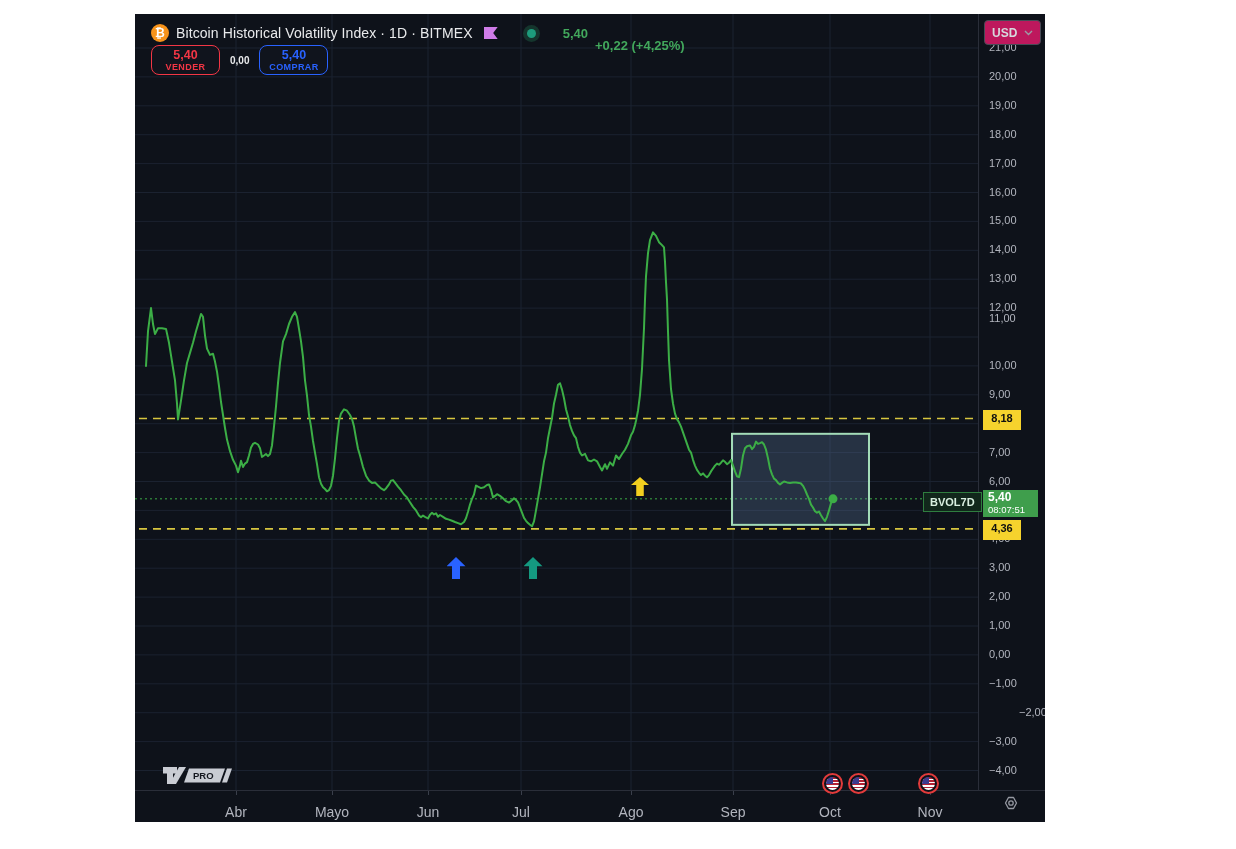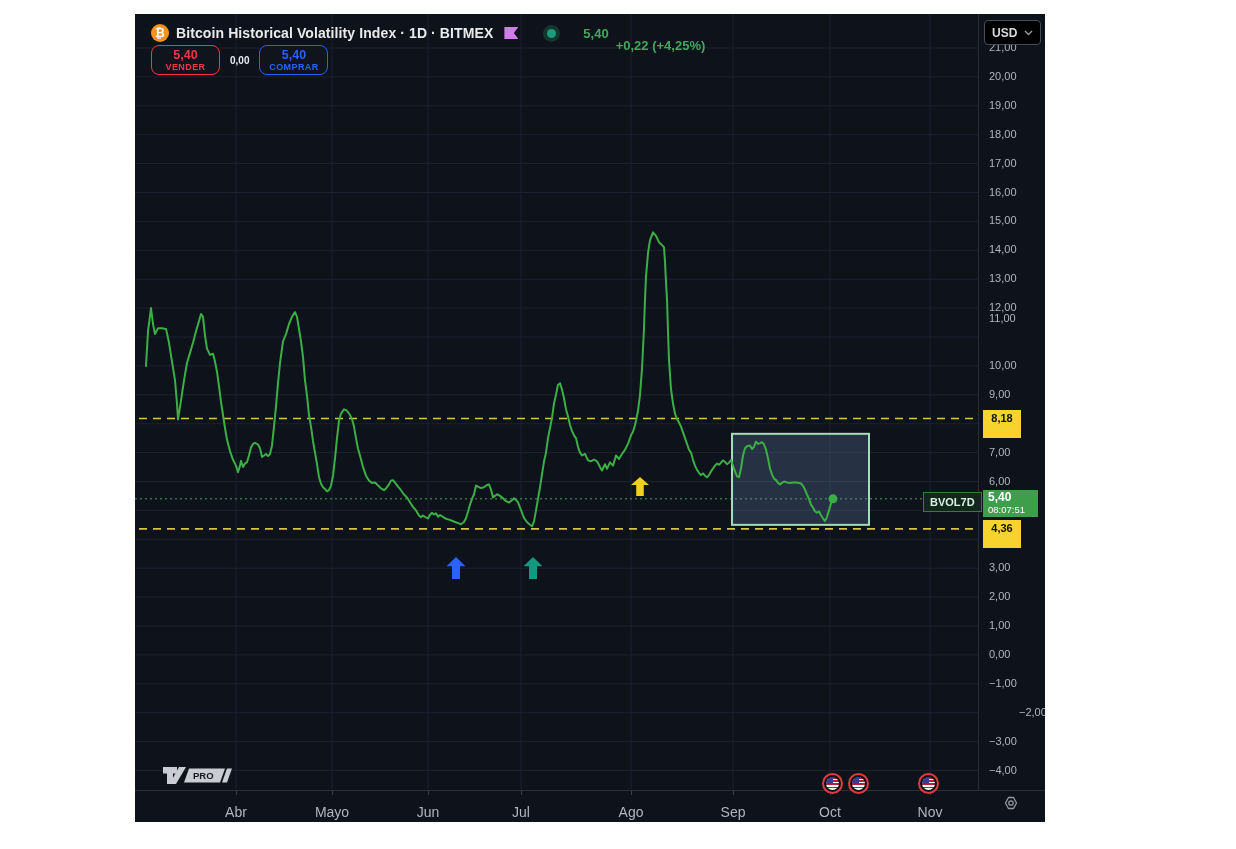--- a/index.html
+++ b/index.html
@@ -5,49 +5,49 @@
   html,body{margin:0;padding:0;background:#ffffff;width:1236px;height:849px;
     font-family:"Liberation Sans","DejaVu Sans",sans-serif;}
   .widget{position:absolute;left:135px;top:14px;width:910px;height:808px;
     background:#0e121a;overflow:hidden;}
   svg#plot{position:absolute;left:0;top:0;}
   
   .hdr{position:absolute;left:16px;top:8px;height:22px;display:flex;align-items:center;z-index:30;}
   .btc{width:18px;height:18px;border-radius:50%;background:#f7931a;color:#fff;
     font-weight:bold;font-size:12px;line-height:18px;text-align:center;margin-right:7px;
     font-family:"DejaVu Sans",sans-serif;}
-  .title{color:#e9eaec;font-size:14px;font-weight:700;letter-spacing:.1px;}
+  .title{color:#e9eaec;font-size:14px;font-weight:400;letter-spacing:.1px;}
   .flagico{width:14px;height:12px;margin-left:11px;background:#cf7ce8;
     clip-path:polygon(0 0,100% 0,68% 50%,100% 100%,0 100%);}
   .mdot{width:9px;height:9px;border-radius:50%;background:#1d9c7c;margin-left:29px;
     box-shadow:0 0 0 4px #15352d;}
   .qlast{font-size:13px;font-weight:700;margin-left:27px;}
   .qchg{font-size:13px;font-weight:600;margin-left:7px;margin-top:24px;}
   
   .traderow{position:absolute;left:16px;top:31px;height:30px;display:flex;align-items:center;z-index:30;}
   .tbtn{width:69px;height:30px;border-radius:8px;background:#10141d;display:flex;
     flex-direction:column;align-items:center;justify-content:center;cursor:pointer;box-sizing:border-box;}
   .tbtn .p{font-size:12.5px;font-weight:700;line-height:14px;}
   .tbtn .l{font-size:9px;font-weight:700;letter-spacing:.4px;line-height:11px;}
   .sell{border:1.5px solid #f23645;color:#f23645;}
   .buy{border:1.5px solid #2962ff;color:#2962ff;}
   .spread{color:#e9eaec;font-size:10px;font-weight:700;margin:0 10px;}
   
   .usdsel{position:absolute;right:4px;top:6px;width:57px;height:25px;border:1px solid #474b56;
     border-radius:4px;display:flex;align-items:center;justify-content:space-between;
-    padding:0 7px;box-sizing:border-box;z-index:40;background:#000000;cursor:pointer;}
+    padding:0 7px;box-sizing:border-box;z-index:40;background:#be185d;cursor:pointer;}
   .usdsel span{color:#d6d8dd;font-size:12px;font-weight:700;}
   
   #price-axis{position:absolute;left:843px;top:0;width:67px;height:776px;border-left:1px solid #2a2e39;z-index:10;}
   .ptick{position:absolute;left:10px;color:#b2b5be;font-size:11px;white-space:nowrap;}
   #time-axis{position:absolute;left:0;top:776px;width:910px;height:32px;border-top:1px solid #2a2e39;z-index:10;}
   .mtick{position:absolute;top:13px;color:#b2b5be;font-size:14px;transform:translateX(-50%);}
   .mtickmark{position:absolute;top:0;width:1px;height:4px;background:#3a3f4b;}
   
-  .ylabel{position:absolute;left:848px;width:38px;height:28px;background:#f6d32d;color:#101010;
+  .ylabel{position:absolute;left:848px;width:38px;height:20px;background:#f6d32d;color:#101010;
     font-size:11px;font-weight:600;text-align:center;line-height:17px;z-index:20;}
   .bvoltag{position:absolute;height:20px;background:#11271b;border:1px solid #2f7d3f;color:#d9efe0;
     font-size:11px;font-weight:700;line-height:18px;padding:0 6px;z-index:20;box-sizing:border-box;}
   .pricebox{position:absolute;left:848px;width:55px;height:27px;background:#3f9e4c;color:#fff;
     padding:1px 5px;z-index:21;box-sizing:border-box;}
   .pricebox .v{font-size:12px;font-weight:700;line-height:13px;}
   .pricebox .t{font-size:9.5px;line-height:11px;}
   
   .arrow{position:absolute;clip-path:polygon(50% 0%,100% 42%,71% 42%,71% 100%,29% 100%,29% 42%,0% 42%);z-index:15;}
   

